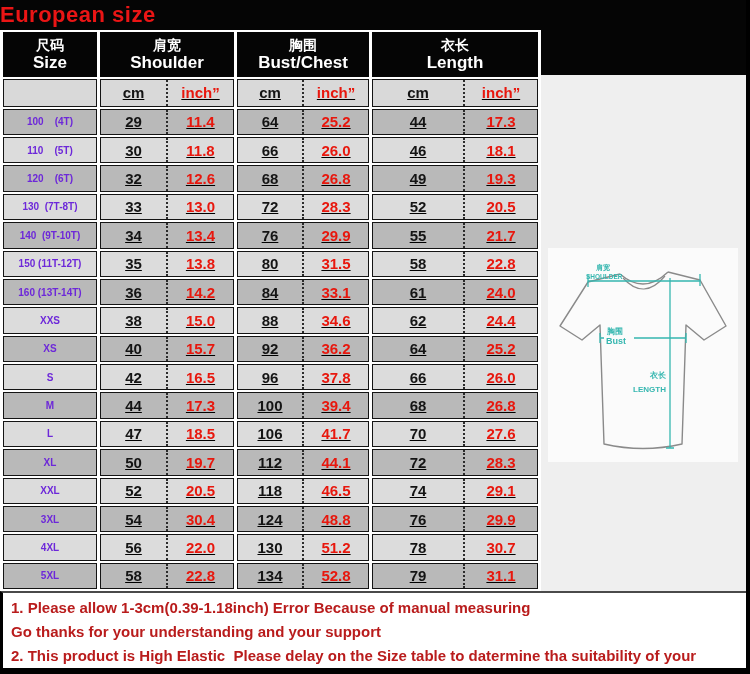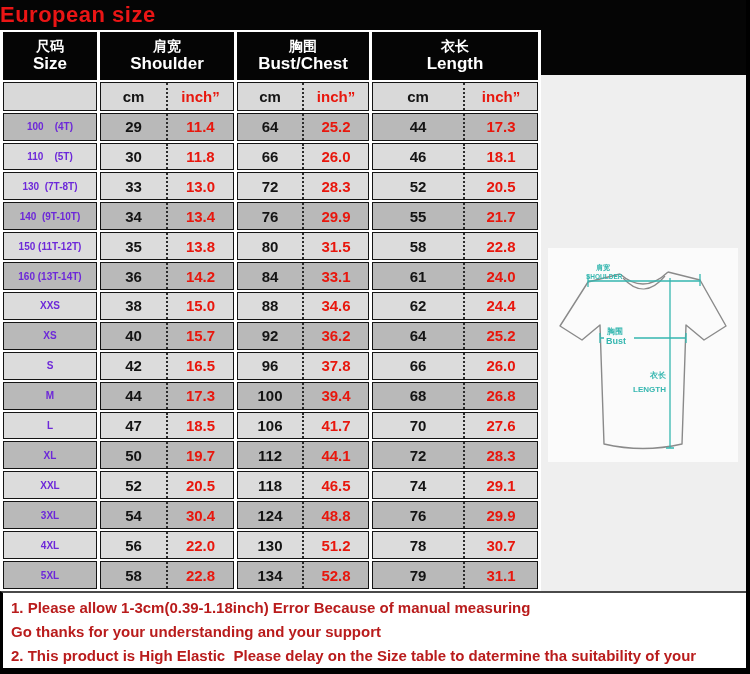--- a/index.html
+++ b/index.html
@@ -23,21 +23,21 @@
   }
   col.c-size{ width:94px; } col.c-sh{ width:134px; } col.c-bu{ width:132px; } col.c-le{ width:166px; }
   th, td{ padding:0; }
   tr.head th{
     background:#050505; color:#fff; height:43px; font-weight:bold; text-align:center;
     vertical-align:middle; line-height:1.15;
   }
   tr.head .cn{ font-size:14px; font-weight:bold; }
   tr.head .en{ font-size:17px; font-weight:bold; }
   tr.units td{ height:26px; background:#d9d9d9; border:1px solid #141414; }
-  td.group-cell{ border:1px solid #141414; }
+  td.group-cell{ border:1px solid #141414;text-decoration:underline; }
   .halves{ display:flex; height:100%; align-items:stretch; }
   .half{ flex:1; display:flex; align-items:center; justify-content:center;
          font-weight:bold; font-size:15px; color:#141414; }
   .half.inch{ border-left:2px dotted #2b2b2b; color:#e8170d; }
   .le .half.cm{ flex:1.25; }
   tr.data td{ height:25px; border:1px solid #141414; text-align:center; vertical-align:middle; }
   tr.data td.size-cell{ font-weight:bold; font-size:10px; color:#6d28d9; white-space:pre; }
   tr.data.dark td{ background:#b9b9b9; }
   tr.data.light td{ background:#dcdcdc; }
   tr.units td.size-sub{ background:#d9d9d9; }
@@ -147,20 +147,41 @@
             <span class="half inch">26.0</span>
           </div>
         </td>
         <td class="group-cell le">
           <div class="halves">
             <span class="half cm">46</span>
             <span class="half inch">18.1</span>
           </div>
         </td>
       </tr>
+          <tr class="data dark">
+        <td class="size-cell">120    (6T)</td>
+        <td class="group-cell sh">
+          <div class="halves">
+            <span class="half cm">32</span>
+            <span class="half inch">12.6</span>
+          </div>
+        </td>
+        <td class="group-cell bu">
+          <div class="halves">
+            <span class="half cm">68</span>
+            <span class="half inch">26.8</span>
+          </div>
+        </td>
+        <td class="group-cell le">
+          <div class="halves">
+            <span class="half cm">49</span>
+            <span class="half inch">19.3</span>
+          </div>
+        </td>
+      </tr>
           <tr class="data light">
         <td class="size-cell">130  (7T-8T)</td>
         <td class="group-cell sh">
           <div class="halves">
             <span class="half cm">33</span>
             <span class="half inch">13.0</span>
           </div>
         </td>
         <td class="group-cell bu">
           <div class="halves">

